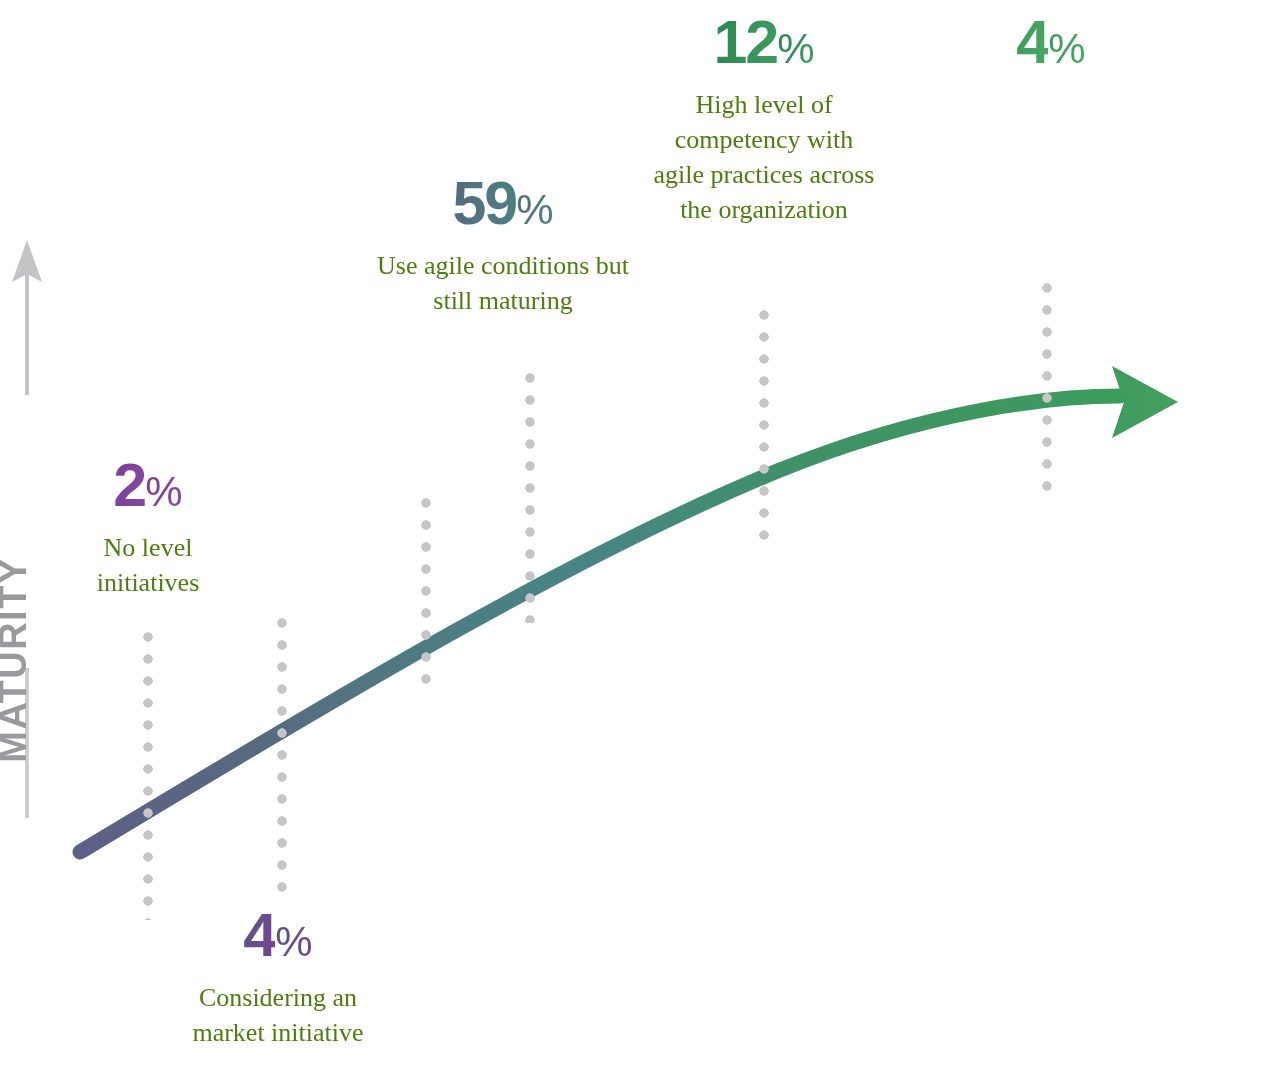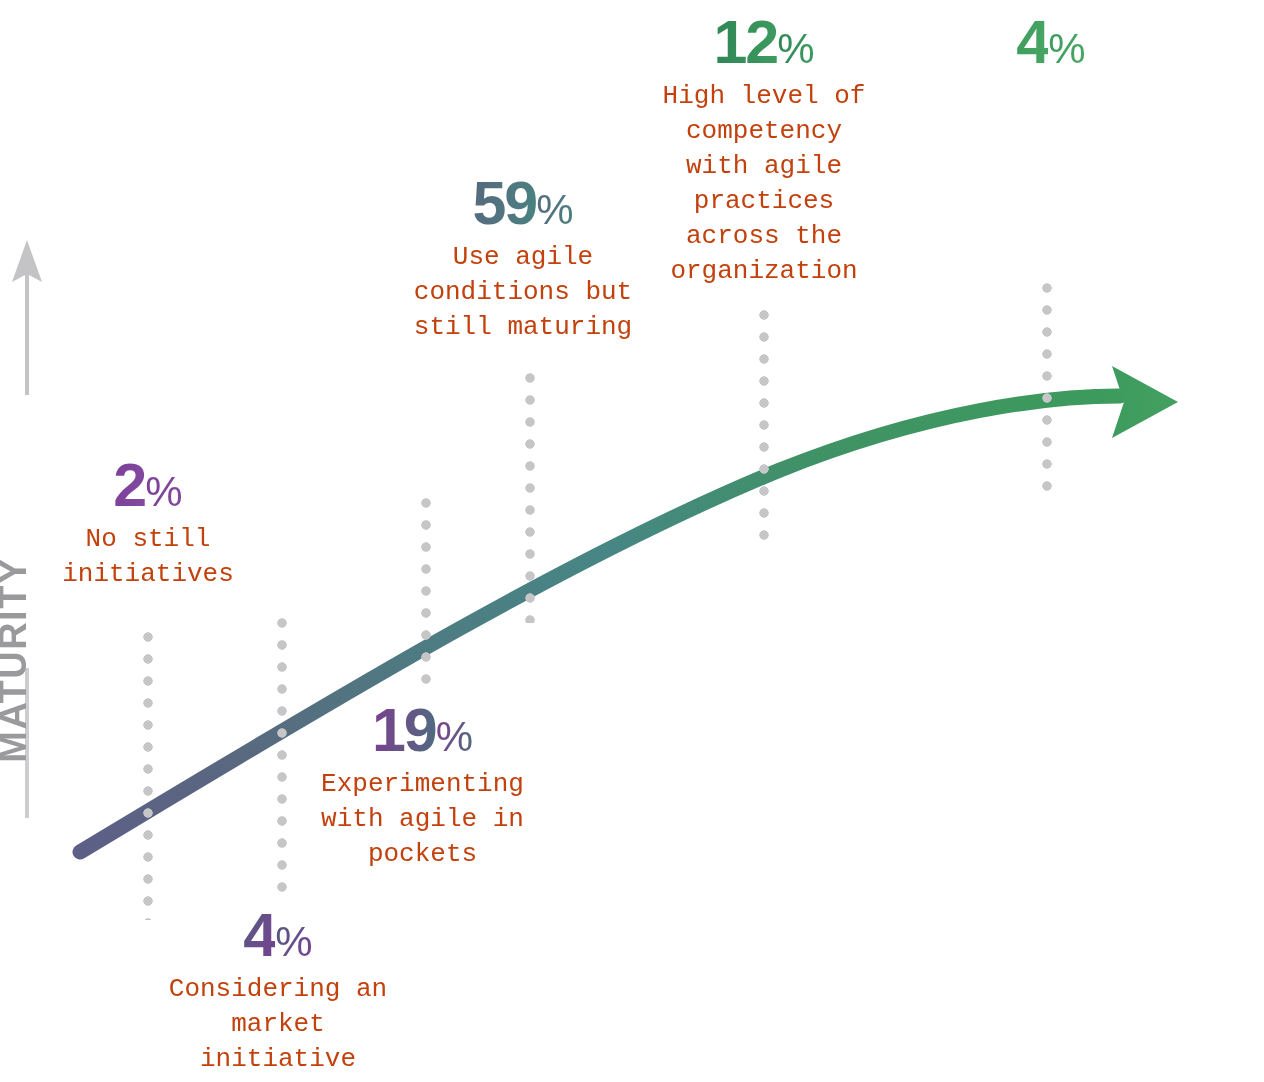--- a/index.html
+++ b/index.html
@@ -60,25 +60,25 @@
   .stat .sym {
     font-size: 42px;
     font-weight: normal;
     vertical-align: baseline;
     -webkit-background-clip: text;
     background-clip: text;
     color: transparent;
   }
   .stat .desc {
     display: block;
-    margin-top: 6px;
+    margin-top: 14px;
     font-size: 26px;
     line-height: 1.35;
-    color: #c2410c;
-    font-family: Liberation Mono, monospace;
+    color: #4d7c0f;
+    font-family: Liberation Serif, serif;
   }
 
   
   .g-purple .num, .g-purple .sym {
     background-image: linear-gradient(100deg, #7b3f98 0%, #8449a0 100%);
   }
   .g-purple-blue .num, .g-purple-blue .sym {
     background-image: linear-gradient(115deg, #4f5a78 0%, #6b4d8c 55%, #74408f 100%);
   }
   .g-purple-teal .num, .g-purple-teal .sym {
@@ -144,38 +144,32 @@
   <div class="dotline" style="left:525px; top:373px; height:250px;"></div>
   <div class="dotline" style="left:759px; top:310px; height:240px;"></div>
   <div class="dotline" style="left:1042px; top:283px; height:212px;"></div>
 
   <div class="axis-label">MATURITY</div>
 
   <div class="stat g-purple" style="left:58px; top:455px; width:180px;">
     <span class="pct-row">
       <span class="num">2</span><span class="sym">%</span>
     </span>
-    <span class="desc">No still initiatives</span>
+    <span class="desc">No level initiatives</span>
   </div>
 
   <div class="stat g-purple-blue" style="left:168px; top:905px; width:220px;">
     <span class="pct-row">
       <span class="num">4</span><span class="sym">%</span>
     </span>
     <span class="desc">Considering an market initiative</span>
   </div>
 
-  <div class="stat g-purple-teal" style="left:315px; top:700px; width:215px;">
-    <span class="pct-row">
-      <span class="num">19</span><span class="sym">%</span>
-    </span>
-    <span class="desc">Experimenting with agile in pockets</span>
-  </div>
 
-  <div class="stat g-slate-teal" style="left:392px; top:173px; width:262px;">
+  <div class="stat g-slate-teal" style="left:372px; top:173px; width:262px;">
     <span class="pct-row">
       <span class="num">59</span><span class="sym">%</span>
     </span>
     <span class="desc">Use agile conditions but still maturing</span>
   </div>
 
   <div class="stat g-green" style="left:648px; top:12px; width:232px;">
     <span class="pct-row">
       <span class="num">12</span><span class="sym">%</span>
     </span>

